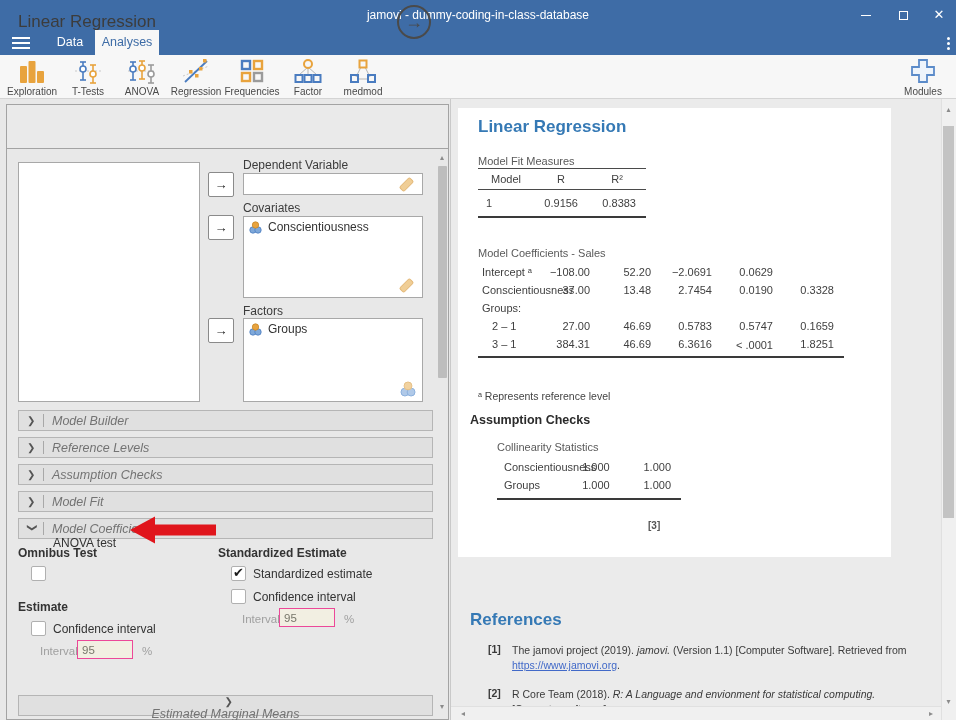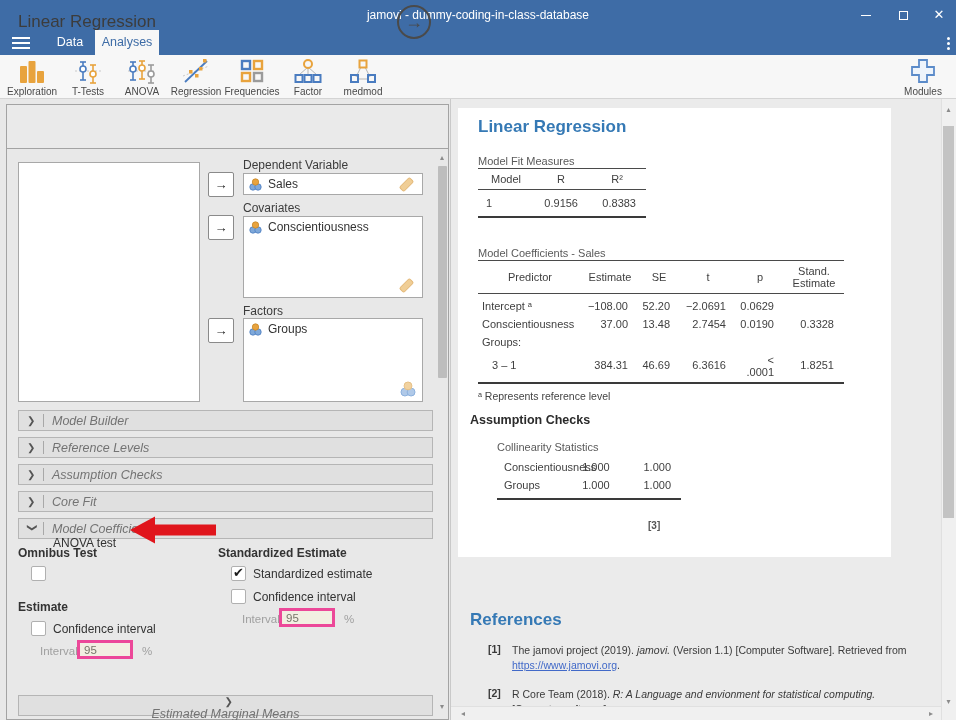--- a/index.html
+++ b/index.html
@@ -51,21 +51,21 @@
   .chev::before { content:"❯"; }
   .chev.on { transform:rotate(90deg); }
   .collapse-sep { width:1px; height:13px; background:#a8a8a8; margin:0 8px 0 6px; }
   .collapse-lbl { font-size:12.5px; color:#737373;font-style:italic; }
 
   .opt-heading { font-size:12px; font-weight:bold; color:#333; }
   .cb { position:absolute; width:15px; height:15px; background:#fff; border:1px solid #b0b0b0; border-radius:2px; }
   .cb.on::after { content:"✔"; position:absolute; left:1px; top:-2px; font-size:13px; color:#1a1a1a; }
   .cb-label { position:absolute; font-size:12px; color:#333; }
   .int-label { position:absolute; font-size:11.5px; color:#a0a0a0; }
-  .int-input { position:absolute; width:56px; height:19px; background:#f2efe2; border:3px solid #ec4899; font-size:11.5px; color:#77766a; padding-left:4px; font-family:inherit; }
+  .int-input { position:absolute; width:56px; height:19px; background:#f2efe2; border:1px solid #ec4899; font-size:11.5px; color:#77766a; padding-left:4px; font-family:inherit; }
 
   .red-arrow { left:130px; top:515px; }
 
   
   .sb-arrow { color:#8b8b8b; font-size:8px; line-height:10px; text-align:center; }
   .opt-sb-thumb { left:438px; top:166px; width:9px; height:212px; background:#bdbdbd; border-radius:1px; }
 
   
   .results-bg { left:450px; top:99px; width:506px; height:621px; background:#ebebeb; border-left:1px solid #c9c9c9; }
   .results-card { left:458px; top:108px; width:433px; height:449px; background:#fff; }
@@ -247,28 +247,20 @@
 <div class="abs opt-body"></div>
 
 <div class="abs listbox"></div>
 
 <div class="abs assign-btn" style="top:172px;"><span>→</span></div>
 <div class="abs assign-btn" style="top:215px;"><span>→</span></div>
 <div class="abs assign-btn" style="top:318px;"><span>→</span></div>
 
 <div class="abs field-label" style="top:158px;">Dependent Variable</div>
 <div class="abs var-box" style="top:173px; height:22px;">
-  <div class="var-item">
-    <svg class="balls" viewBox="0 0 13 13">
-        <circle cx="4" cy="9" r="3.2" fill="#7fa8d9" stroke="#4a7cc0" stroke-width="0.8"></circle>
-        <circle cx="9" cy="9" r="3.2" fill="#7fa8d9" stroke="#4a7cc0" stroke-width="0.8"></circle>
-        <circle cx="6.5" cy="4" r="3.2" fill="#e8a33d" stroke="#c8882a" stroke-width="0.8"></circle>
-      </svg>
-    <span>Sales</span>
-  </div>
   <span class="ruler" style="right:8px; top:7px;"></span>
 </div>
 
 <div class="abs field-label" style="top:201px;">Covariates</div>
 <div class="abs var-box" style="top:216px; height:82px;">
   <div class="var-item">
     <svg class="balls" viewBox="0 0 13 13">
         <circle cx="4" cy="9" r="3.2" fill="#7fa8d9" stroke="#4a7cc0" stroke-width="0.8"></circle>
         <circle cx="9" cy="9" r="3.2" fill="#7fa8d9" stroke="#4a7cc0" stroke-width="0.8"></circle>
         <circle cx="6.5" cy="4" r="3.2" fill="#e8a33d" stroke="#c8882a" stroke-width="0.8"></circle>
@@ -306,21 +298,21 @@
   <span class="collapse-lbl">Reference Levels</span>
 </div>
 <div class="abs collapse-bar" style="top:464px;">
   <span class="chev"></span>
   <span class="collapse-sep"></span>
   <span class="collapse-lbl">Assumption Checks</span>
 </div>
 <div class="abs collapse-bar" style="top:491px;">
   <span class="chev"></span>
   <span class="collapse-sep"></span>
-  <span class="collapse-lbl">Core Fit</span>
+  <span class="collapse-lbl">Model Fit</span>
 </div>
 <div class="abs collapse-bar" style="top:518px;">
   <span class="chev on"></span>
   <span class="collapse-sep"></span>
   <span class="collapse-lbl">Model Coefficients</span>
 </div>
 
 <svg class="abs red-arrow" width="86" height="30" viewBox="0 0 86 30">
   <polygon points="0,15 25,1.5 25,9.5 86,9.5 86,20.5 25,20.5 25,28.5" fill="#e0151c"></polygon>
 </svg>
@@ -372,28 +364,20 @@
     <td class="pred" style="padding-left:8px; padding-top:7px; padding-bottom:7px;">1</td>
     <td class="num">0.9156</td>
     <td class="num">0.8383</td>
   </tr>
 </tbody>
   </table>
 
 <div class="abs tbl-title" style="left:478px; top:247px;">Model Coefficients - Sales</div>
 <table class="abs tbl tbl-bottom" style="left:478px; top:260px; width:366px;">
   <tbody>
-      <tr>
-    <th style="width:104px;">Predictor</th>
-    <th style="width:56px;">Estimate</th>
-    <th style="width:42px;">SE</th>
-    <th style="width:56px;">t</th>
-    <th style="width:48px;">p</th>
-    <th style="width:60px;">Stand. Estimate</th>
-  </tr>
   <tr>
     <td class="pred" style="padding-top:6px;">Intercept ᵃ</td>
     <td class="num" style="padding-top:6px;">−108.00</td>
     <td class="num" style="padding-top:6px;">52.20</td>
     <td class="num" style="padding-top:6px;">−2.0691</td>
     <td class="num" style="padding-top:6px;">0.0629</td>
     <td class="num" style="padding-top:6px;"></td>
   </tr>
   <tr>
     <td class="pred">Conscientiousness</td>
@@ -405,20 +389,28 @@
   </tr>
   <tr>
     <td class="pred">Groups:</td>
     <td class="num"></td>
     <td class="num"></td>
     <td class="num"></td>
     <td class="num"></td>
     <td class="num"></td>
   </tr>
   <tr>
+    <td class="pred indent">2 – 1</td>
+    <td class="num">27.00</td>
+    <td class="num">46.69</td>
+    <td class="num">0.5783</td>
+    <td class="num">0.5747</td>
+    <td class="num">0.1659</td>
+  </tr>
+  <tr>
     <td class="pred indent" style="padding-bottom:6px;">3 – 1</td>
     <td class="num" style="padding-bottom:6px;">384.31</td>
     <td class="num" style="padding-bottom:6px;">46.69</td>
     <td class="num" style="padding-bottom:6px;">6.3616</td>
     <td class="num" style="padding-bottom:4px;">&lt; .0001</td>
     <td class="num" style="padding-bottom:6px;">1.8251</td>
   </tr>
 </tbody>
   </table>
 <div class="abs footnote" style="left:478px; top:390px;">ᵃ Represents reference level</div>

